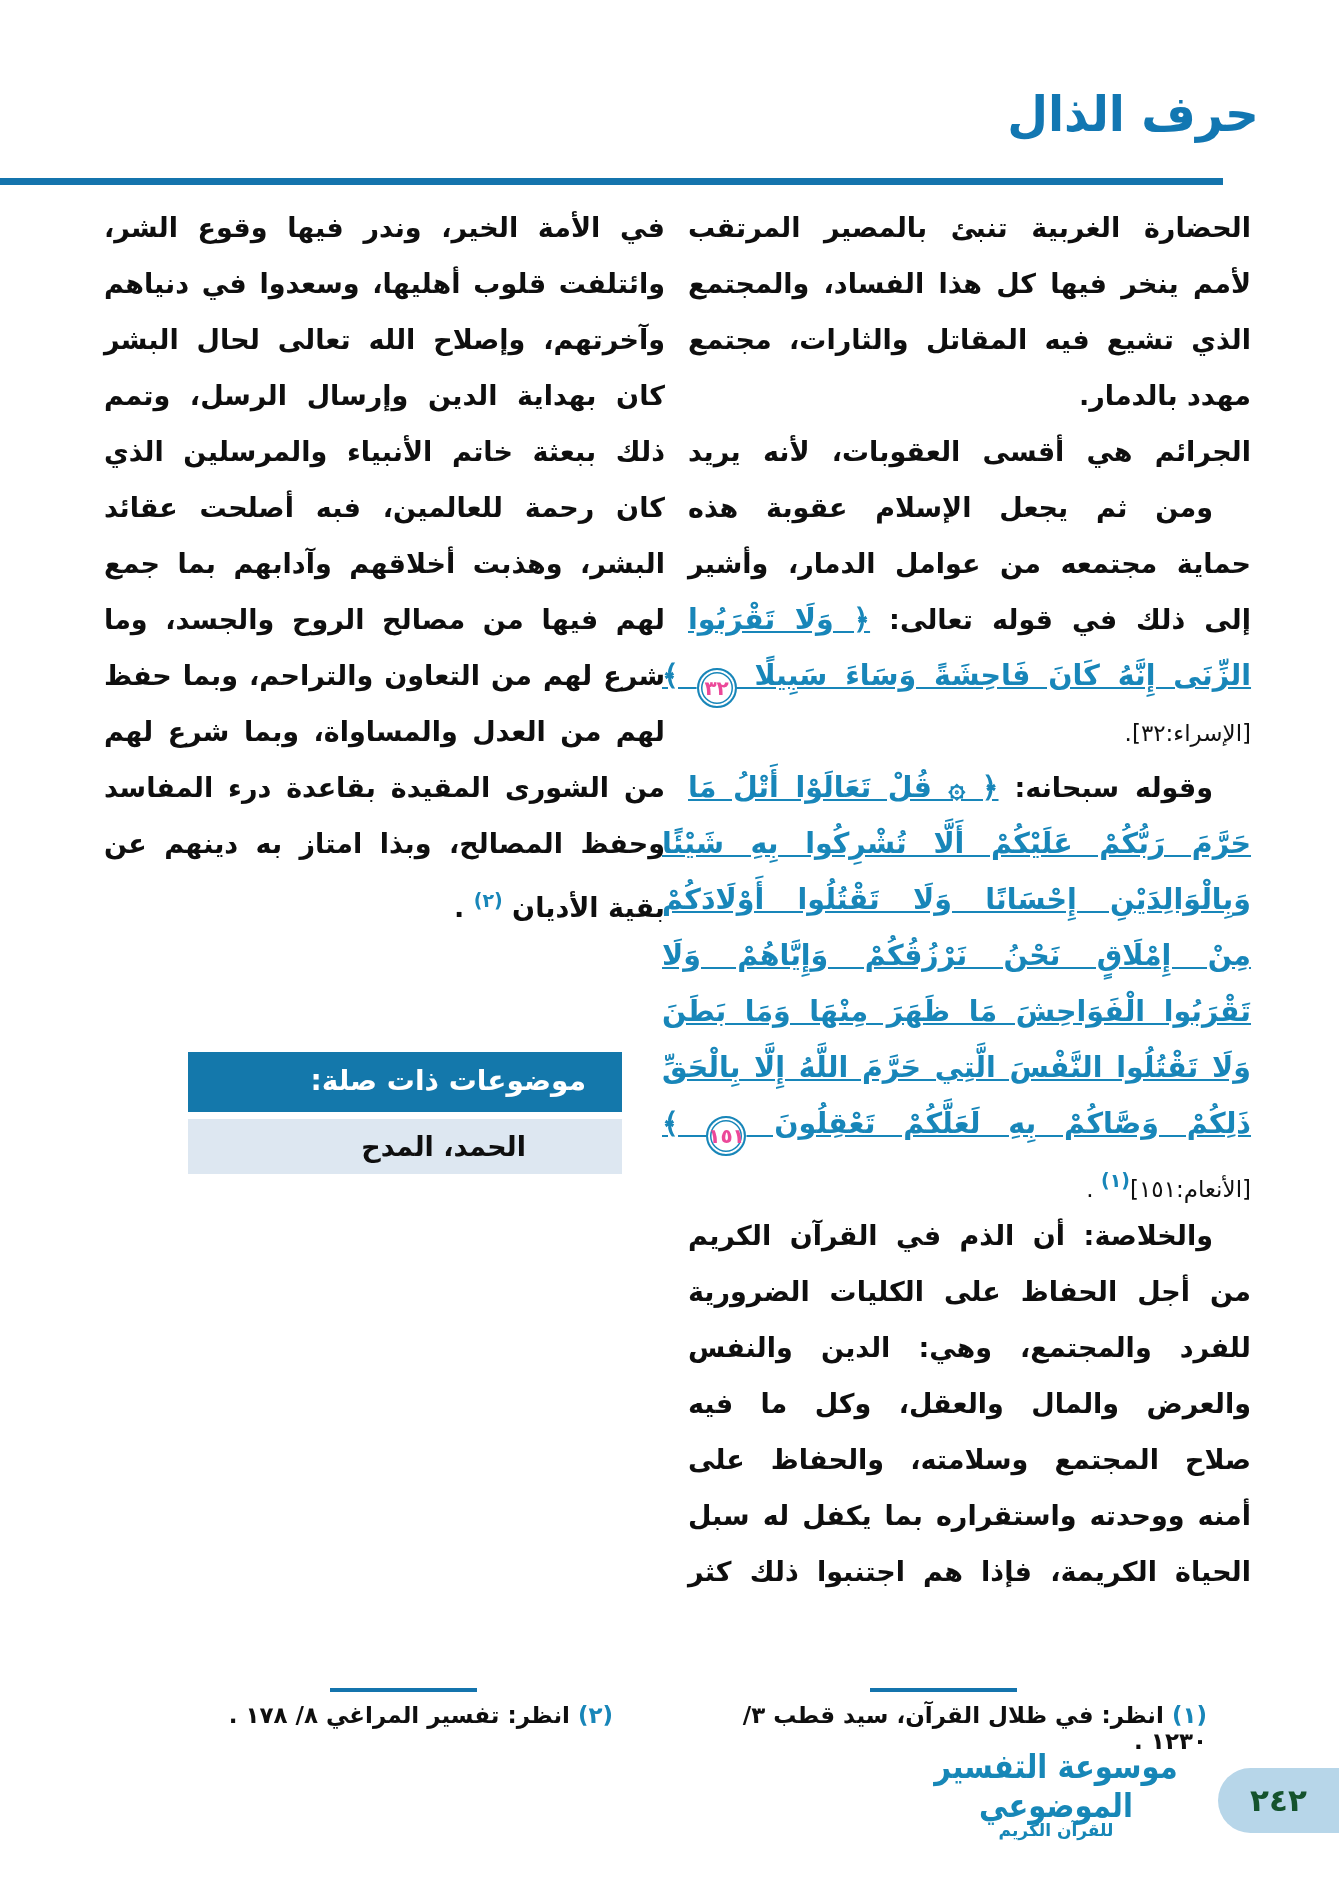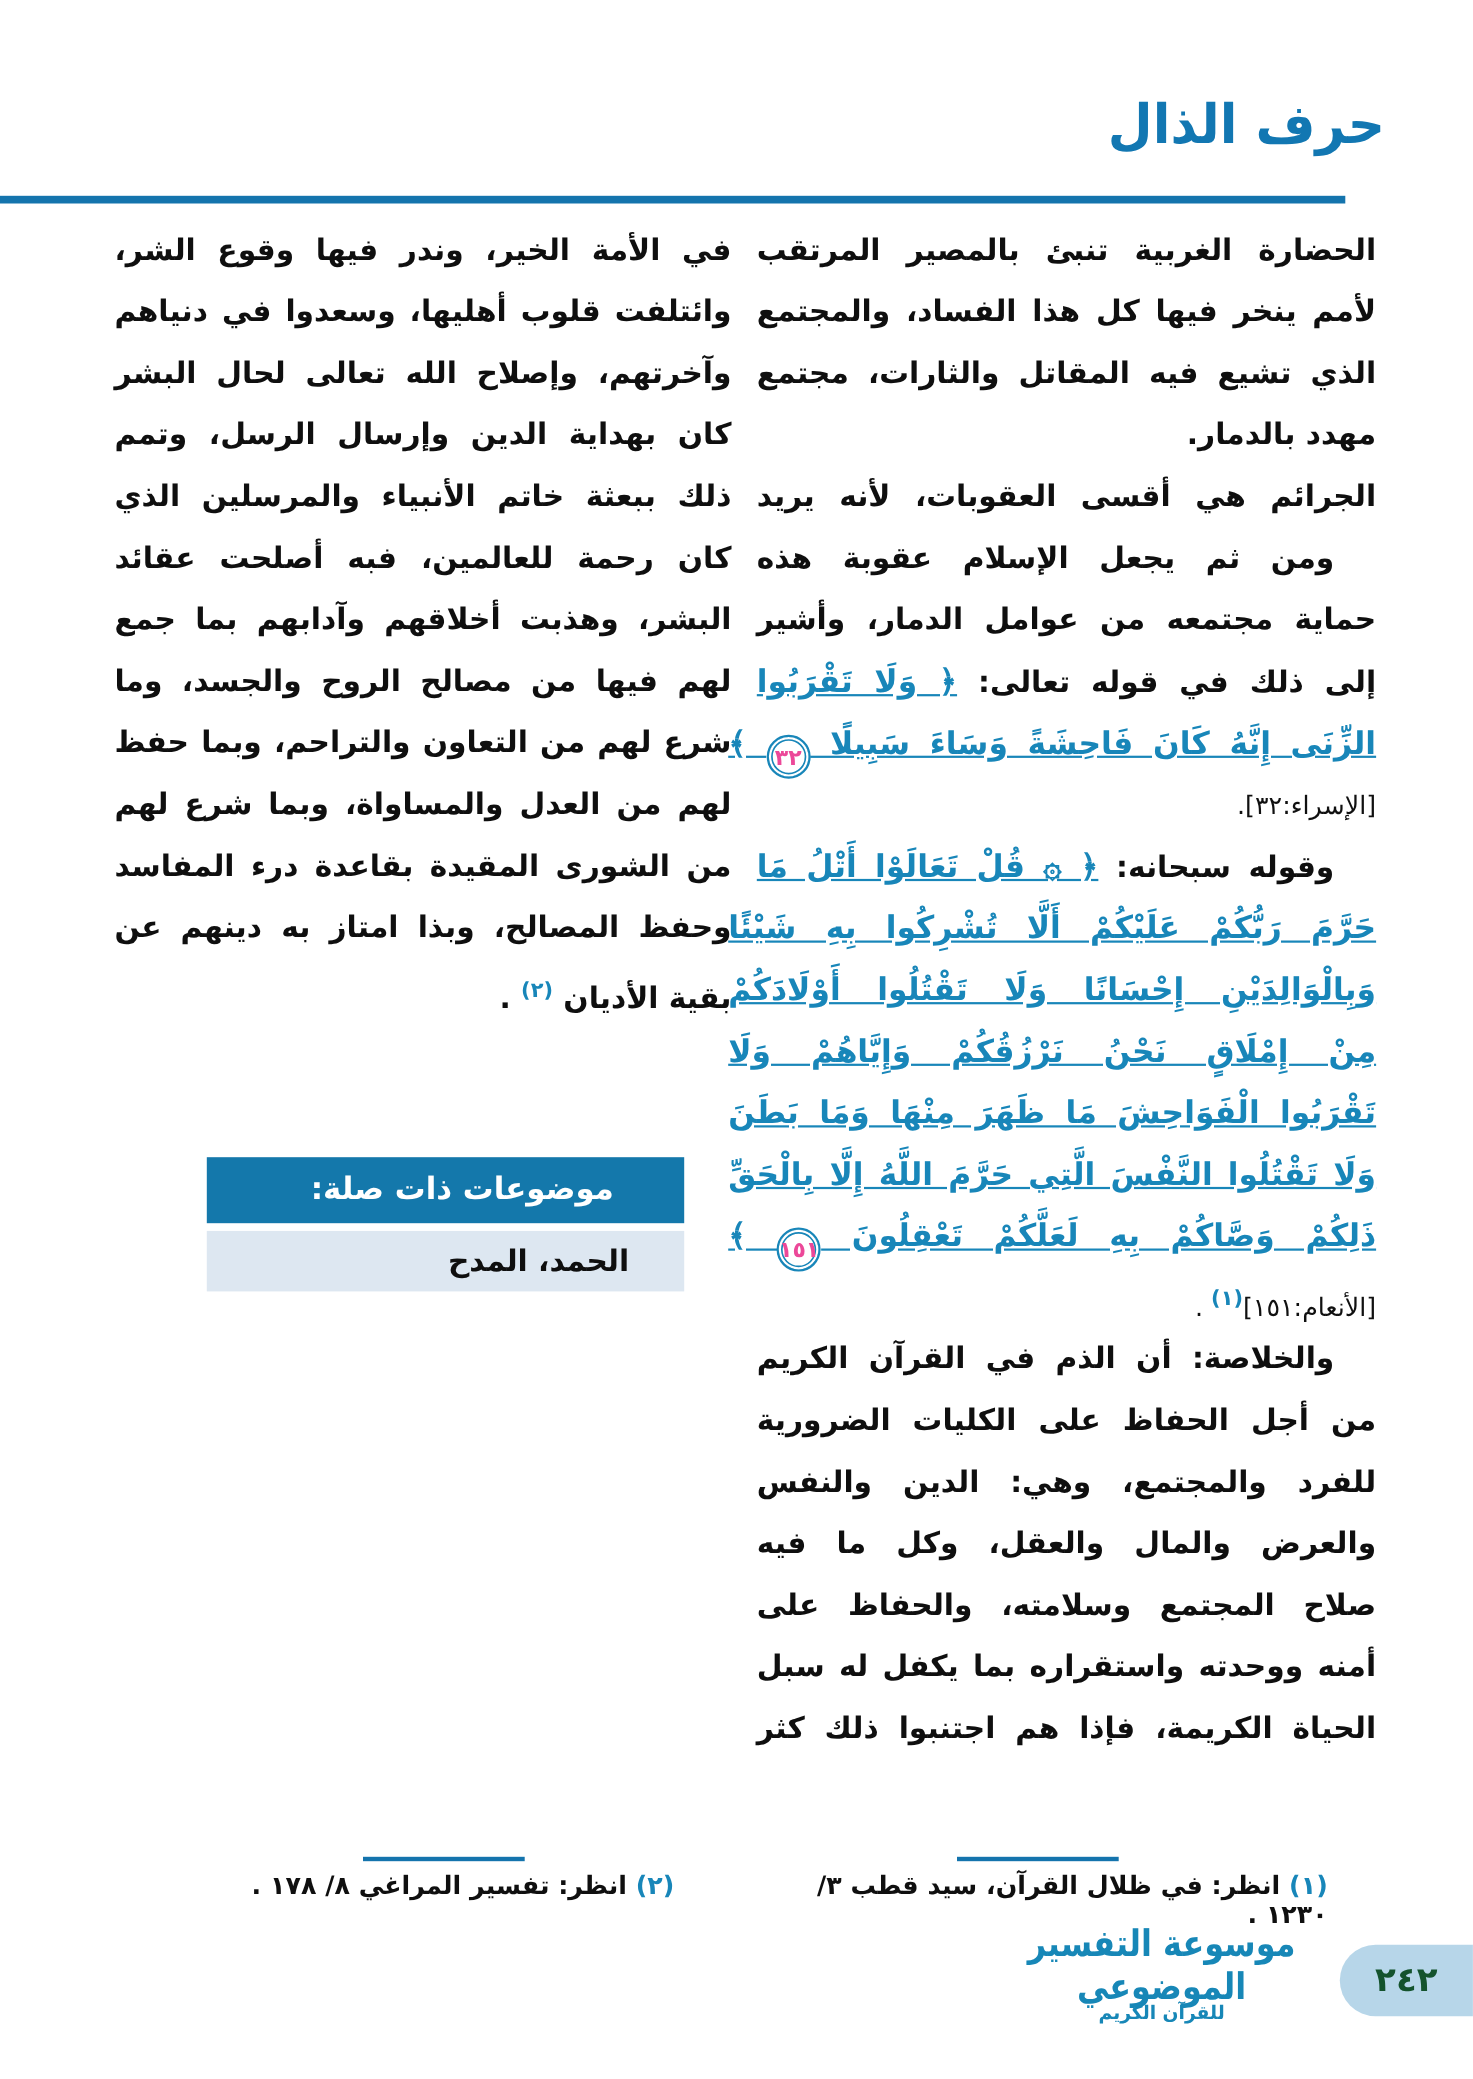--- a/index.html
+++ b/index.html
@@ -27,24 +27,24 @@
   .s-r{font-size:23px;font-weight:normal;color:#101010;}
   .s-n{color:#1886b9;font-size:19px;vertical-align:super;font-weight:bold;}
   .s-a{display:inline-flex;width:36px;height:36px;border:2px solid #1886b9;border-radius:50%;
        color:#ec4899;font-size:20px;align-items:center;justify-content:center;
        vertical-align:-10px;font-weight:bold;
        box-shadow:inset 0 0 0 2px #ffffff, inset 0 0 0 3.5px #1886b9;}
 
   
   .topics-bar{top:1052px;left:188px;width:434px;height:60px;background:#1478ab;
               color:#ffffff;font-size:28px;font-weight:bold;line-height:58px;
-              padding-right:64px;box-sizing:border-box;text-align:right;}
+              padding-right:36px;box-sizing:border-box;text-align:right;}
   .topics-row{top:1119px;left:188px;width:434px;height:55px;background:#dde7f1;
               color:#0f0f0f;font-size:27px;font-weight:bold;line-height:55px;
-              padding-right:50px;box-sizing:border-box;text-align:right;}
+              padding-right:96px;box-sizing:border-box;text-align:right;}
 
   
   .fn-sep{top:1688px;height:4px;width:147px;background:#1474ad;}
   #sep-right{left:870px;}
   #sep-left{left:330px;}
   .footnote{top:1702px;font-size:23px;font-weight:bold;color:#0f0f0f;text-align:right;
             box-sizing:border-box;}
   #fn-right{right:88px;width:563px;padding-left:0;padding-right:44px;}
   #fn-left{left:104px;width:561px;padding-right:52px;}
   .fn-marker{color:#1886b9;}

